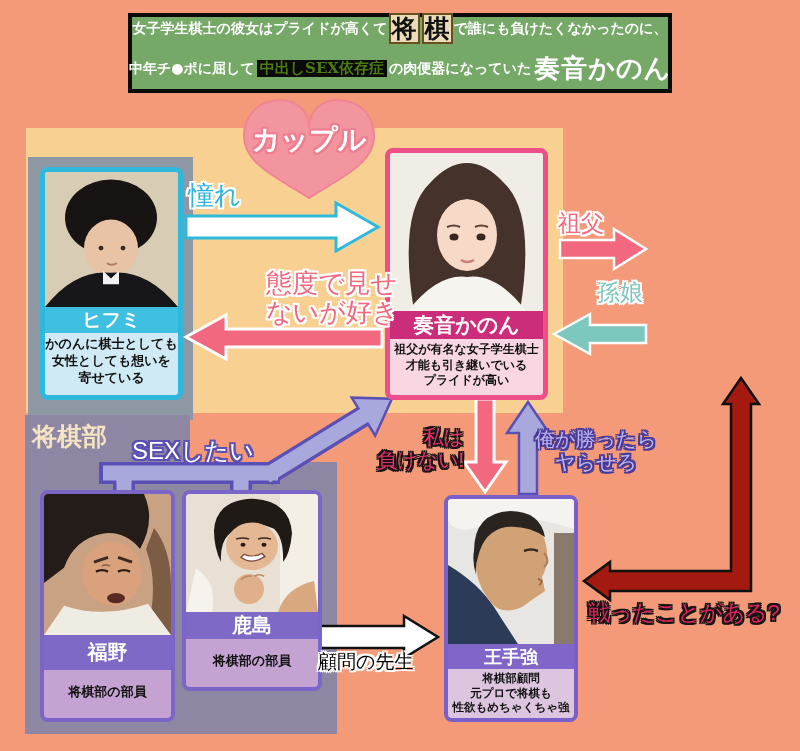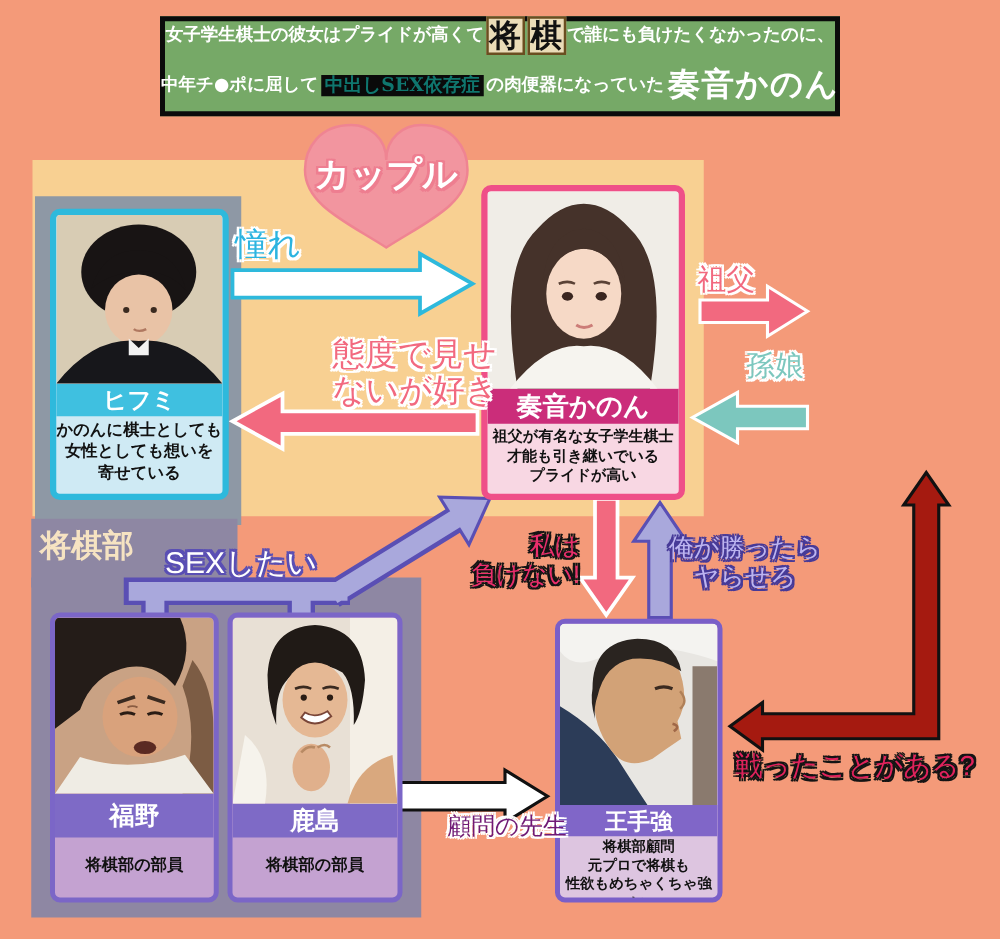--- a/index.html
+++ b/index.html
@@ -9,21 +9,21 @@
   .abs{position:absolute;}
 
   
   #banner{left:128px;top:13px;width:544px;height:80px;background:#76a967;
           border:4px solid #0b0b0b;box-sizing:border-box;z-index:5;
           display:flex;flex-direction:column;align-items:center;justify-content:center;
           color:#fff;font-family:"DejaVu Serif","Liberation Serif",serif;font-weight:bold;}
   .b-line{display:flex;align-items:center;font-size:14px;white-space:nowrap;line-height:1.1;}
   .tile{display:inline-block;width:31px;height:31px;background:#eadcb8;border:2px solid #6a4e20;
         box-sizing:border-box;color:#111;font-size:25px;line-height:27px;text-align:center;margin:0 1px;}
-  .hl{background:#0a0a0a;color:#0f766e;padding:0 3px;font-size:15px;margin:16px 2px;}
+  .hl{background:#0a0a0a;color:#4d7c0f;padding:0 3px;font-size:15px;margin:16px 2px;}
   .heroine{font-size:26px;margin-left:3px;letter-spacing:1px;}
 
   
   #couple-panel{left:26px;top:128px;width:537px;height:285px;background:#f8d092;z-index:1;}
   #hifumi-backing{left:28px;top:157px;width:165px;height:263px;background:#8e98a5;z-index:1;}
   #club-tab{left:25px;top:415px;width:165px;height:55px;background:#8e87a3;z-index:1;}
   #club-main{left:25px;top:462px;width:312px;height:272px;background:#8e87a3;z-index:1;}
 
   
   #heart{left:233px;top:96px;width:152px;height:106px;z-index:2;}
@@ -59,40 +59,40 @@
   #card-kanon .desc{height:56px;font-size:12px;padding-top:3px;}
 
   #card-kinoshita{left:645px;top:150px;width:137px;height:227px;border:4px solid #2fb2a3;background:#cdeae6;}
   #card-kinoshita .nameband{height:26px;background:#7bc8c0;font-size:18px;}
   #card-kinoshita .desc{height:46px;font-size:12px;padding-top:4px;}
 
   #card-fukuno{left:40px;top:490px;width:135px;height:232px;border:4px solid #7b66c7;background:#c4a2d1;}
   #card-fukuno .nameband{height:35px;background:#7e6ac6;font-size:20px;}
   #card-fukuno .desc{height:48px;font-size:13px;padding-top:14px;}
 
-  #card-kashima{left:182px;top:490px;width:140px;height:232px;border:4px solid #7b66c7;background:#c4a2d1;}
+  #card-kashima{left:182px;top:490px;width:140px;height:201px;border:4px solid #7b66c7;background:#c4a2d1;}
   #card-kashima .nameband{height:27px;background:#7e6ac6;font-size:20px;}
   #card-kashima .desc{height:48px;font-size:13px;padding-top:14px;}
 
   #card-ote{left:444px;top:495px;width:134px;height:227px;border:4px solid #7a5fc8;background:#ddc5e0;}
   #card-ote .nameband{height:25px;background:#8066c8;font-size:18px;}
   #card-ote .desc{height:49px;font-size:11.5px;padding-top:2px;line-height:1.28;}
 
   
   .rel{position:absolute;z-index:4;font-weight:normal;white-space:pre-line;line-height:1.1;}
   #lbl-club{left:32px;top:420px;font-size:25px;color:#f6e3c2;z-index:4;font-weight:bold;}
   #lbl-admiration{left:188px;top:181px;font-size:26px;color:#2cb4e0;}
   #lbl-likes{left:266px;top:269px;font-size:26px;color:#f2697f;}
   #lbl-grandfather{left:558px;top:211px;font-size:23px;color:#f2697f;}
   #lbl-granddaughter{left:597px;top:280px;font-size:23px;color:#7cc7be;}
   #lbl-want-sex{left:132px;top:438px;font-size:24px;color:#ffffff;}
   #lbl-wont-lose{left:376px;top:426px;width:88px;text-align:right;font-size:20px;color:#ea2e6c;line-height:1.15;}
   #lbl-if-i-win{left:534px;top:428px;width:124px;text-align:center;font-size:20px;color:#bcb4f0;line-height:1.15;}
   #lbl-fought{left:588px;top:601px;font-size:22px;color:#e0225c;}
-  #lbl-advisor{left:318px;top:652px;font-size:19px;color:#701a75;padding-left:40px;}
+  #lbl-advisor{left:318px;top:652px;font-size:19px;color:#000000;}
 </style>
 </head>
 <body>
 
 <div id="stage">
 
   <div class="abs" id="couple-panel"></div>
   <div class="abs" id="hifumi-backing"></div>
   <div class="abs" id="club-tab"></div>
   <div class="abs" id="club-main"></div>

